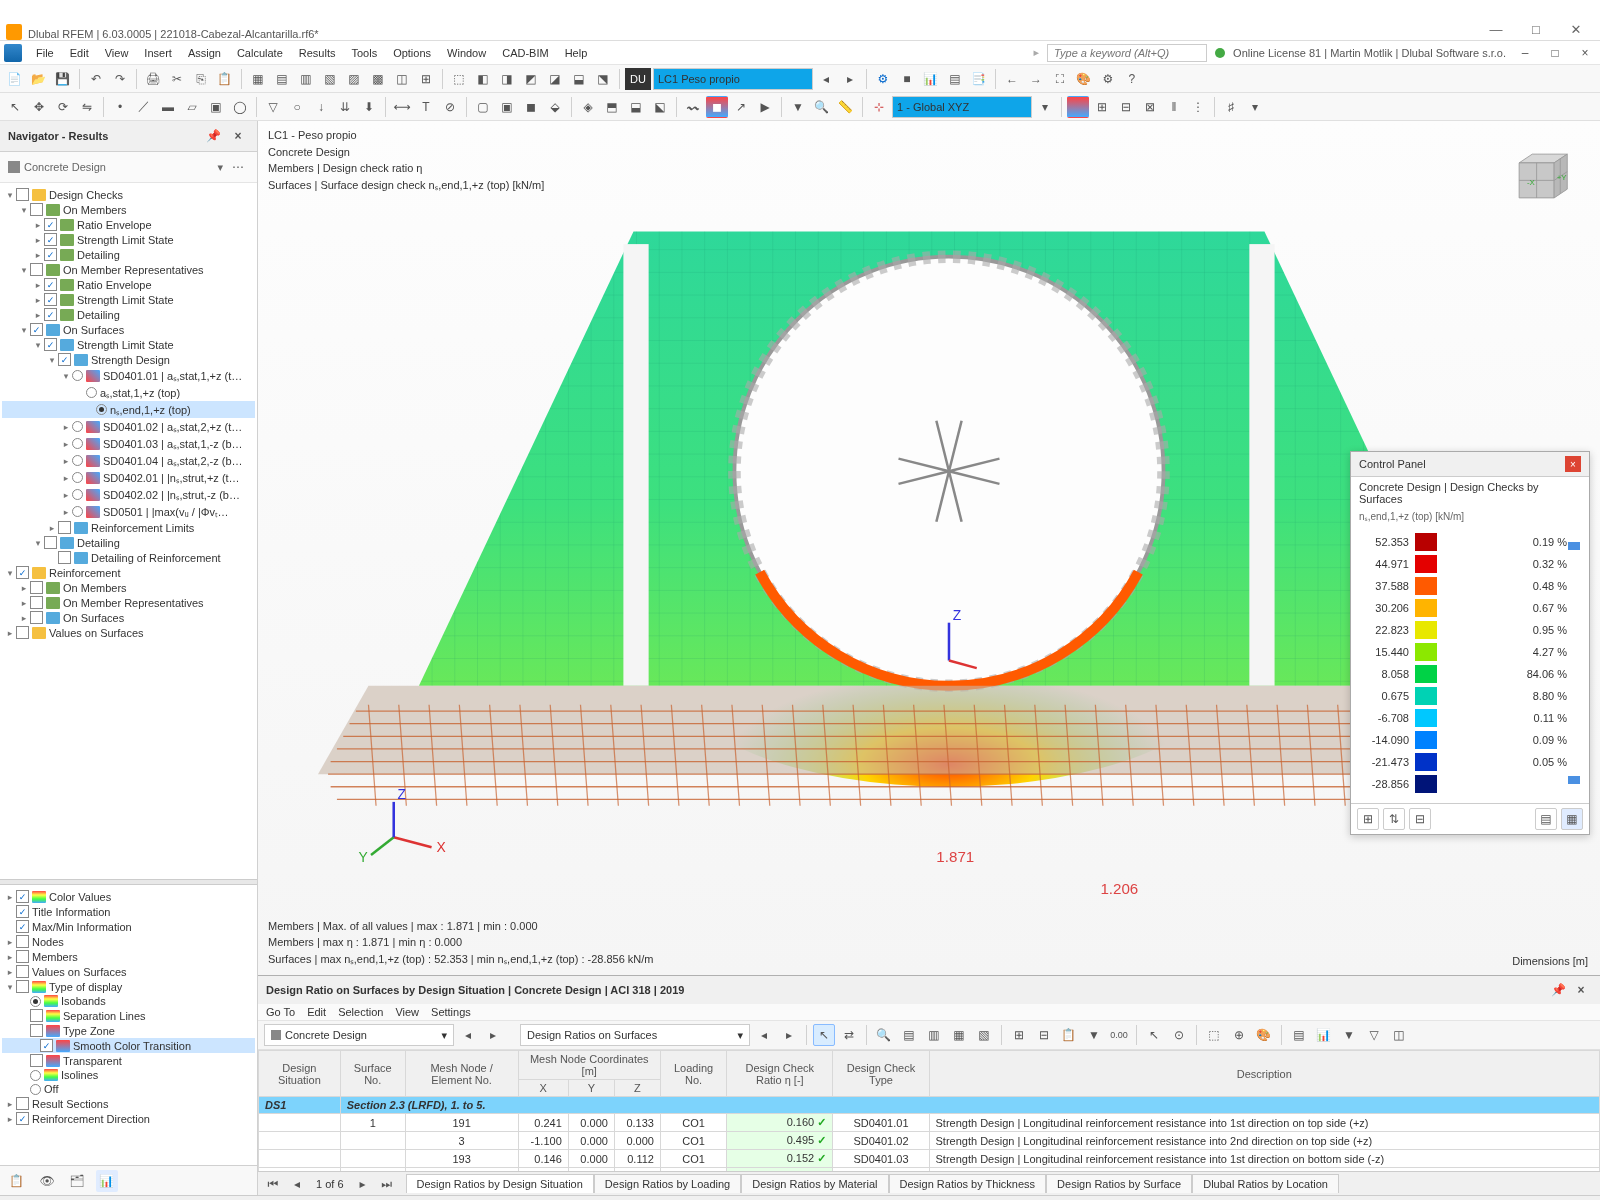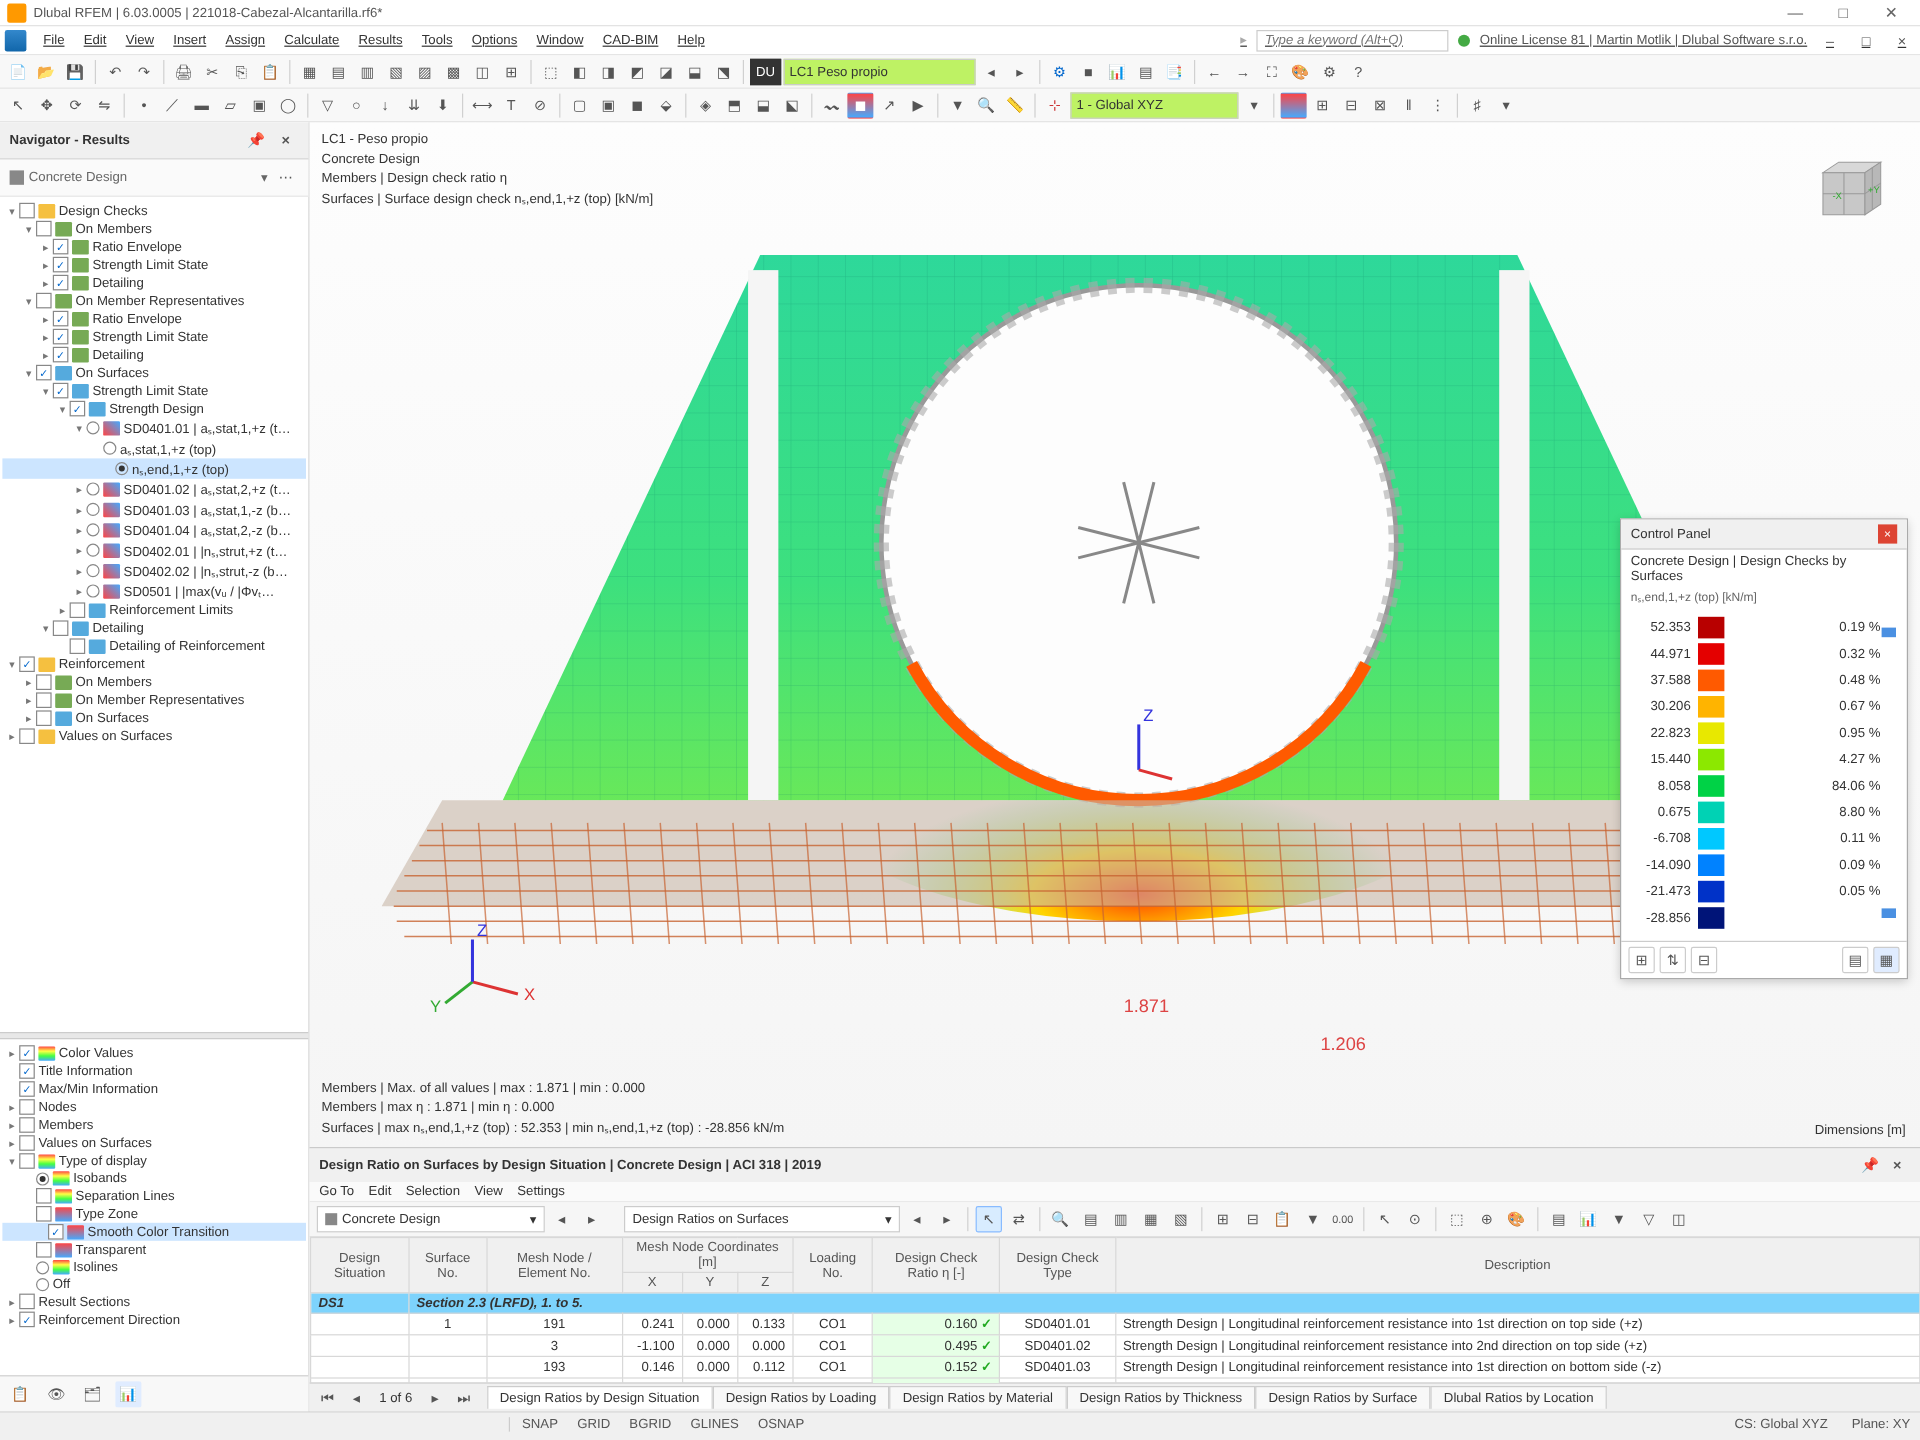--- a/index.html
+++ b/index.html
@@ -1,36 +1,36 @@
 <!DOCTYPE html>
 <html><head>
 <meta charset="utf-8">
 <style>
 * { box-sizing: border-box; margin: 0; padding: 0; font-family: "Segoe UI", Tahoma, sans-serif; }
 body { background: #f0f0f0; font-size: 11px; color: #333; overflow: hidden; width: 1600px; height: 1200px; }
 
 
-.titlebar { height: 22px; background: #fff; display: flex; align-items: center; padding: 0 6px; border-bottom: 1px solid #ddd; }
+.titlebar { height: 41px; background: #fff; display: flex; align-items: flex-end; padding: 0 6px; border-bottom: 1px solid #ddd; }
 .titlebar-icon { width: 16px; height: 16px; background: #f90; border-radius: 2px; margin-right: 6px; }
 .titlebar-text { flex: 1; color: #555; }
 .win-btns { display: flex; gap: 4px; }
 .win-btn { width: 36px; height: 22px; display: flex; align-items: center; justify-content: center; color: #666; font-size: 13px; }
 
 
-.menubar { height: 24px; background: #fff; display: flex; align-items: center; padding: 0 4px; border-bottom: 1px solid #e5e5e5; text-decoration: underline; }
+.menubar { height: 24px; background: #fff; display: flex; align-items: center; padding: 0 4px; border-bottom: 1px solid #e5e5e5; }
 .app-icon { width: 18px; height: 18px; background: linear-gradient(#38c,#16a); margin-right: 6px; border-radius:2px; }
 .menu-item { padding: 3px 8px; color: #333; }
 .menubar-right { margin-left: auto; display: flex; align-items: center; gap: 8px; color: #555; font-size: 11px; }
 .keyword-input { width: 160px; padding: 2px 6px; border: 1px solid #ccc; background: #fff; font-style: italic; color: #999; font-size: 11px; }
 
 
 .toolbar { height: 28px; background: #f8f8f8; display: flex; align-items: center; padding: 2px 4px; gap: 2px; border-bottom: 1px solid #e0e0e0; }
 .tbtn { width: 22px; height: 22px; display: flex; align-items: center; justify-content: center; border: 1px solid transparent; border-radius: 2px; font-size: 12px; color: #555; }
 .tsep { width: 1px; height: 20px; background: #d0d0d0; margin: 0 3px; }
-.tcombo { height: 22px; border: 1px solid #ccc; background: #bef264; padding: 0 4px; font-size: 11px; display: flex; align-items: center; }
+.tcombo { height: 22px; border: 1px solid #ccc; background: #0ea5e9; padding: 0 4px; font-size: 11px; display: flex; align-items: center; }
 .tcombo.dark { background: #333; color: #fff; border-color: #333; }
 
 
 .main { display: flex; height: calc(1200px - 26px - 24px - 28px - 28px - 20px); }
 
 
 .navigator { width: 258px; background: #fff; border-right: 1px solid #d0d0d0; display: flex; flex-direction: column; }
 .panel-title { background: #f0f0f0; padding: 4px 8px; font-weight: 600; color: #333; border-bottom: 1px solid #d0d0d0; display: flex; align-items: center; }
 .panel-title-btns { margin-left: auto; display: flex; gap: 2px; }
 .panel-sub { padding: 4px 8px; color: #666; background: #fafafa; border-bottom: 1px solid #e5e5e5; display:flex; align-items:center; gap:4px; }

